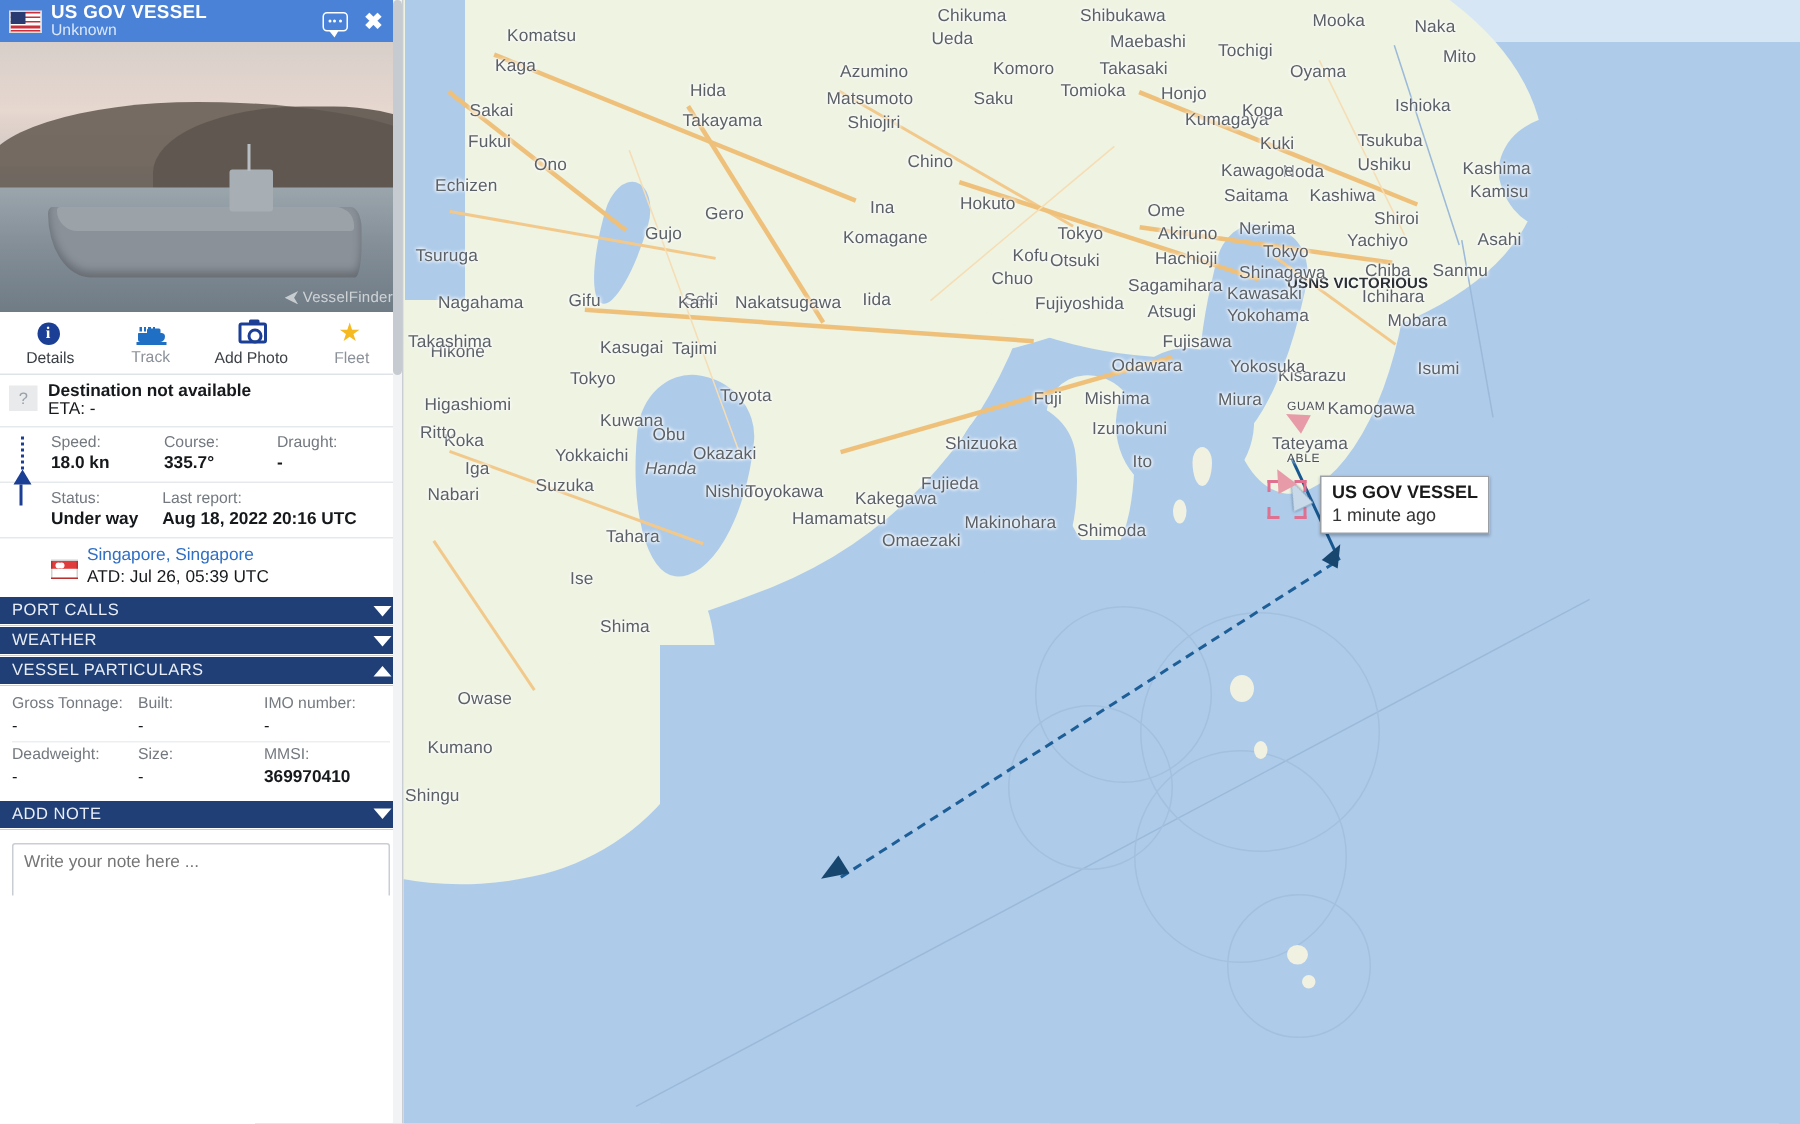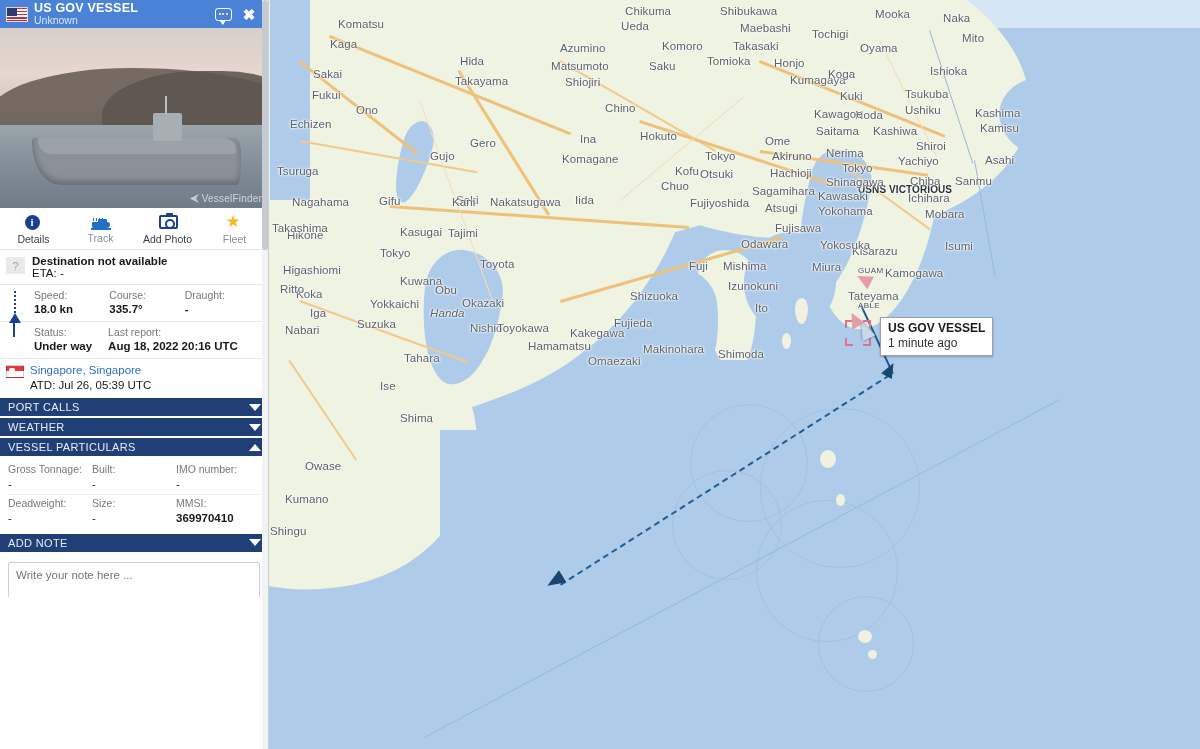--- a/index.html
+++ b/index.html
@@ -390,22 +390,23 @@
     width: 0; border-left: 2px dotted #1b3f94; height: 22px; margin-left: 6px;
   }
   .gauge-arrow {
     width: 0; height: 0; margin-left: 1px;
     border-left: 6px solid transparent; border-right: 6px solid transparent;
     border-bottom: 10px solid #1b3f94;
   }
   .gauge-stem { width: 2px; height: 14px; background: #1b3f94; margin-left: 5px; }
 
   .port-row {
-    display: flex; align-items: flex-start; gap: 6px;
+    display: flex; align-items: center; gap: 6px;
     padding: 4px 8px 5px 6px;
+    margin-left: 28px;
   }
   .sg-flag {
     width: 18px; height: 13px; flex: none; margin-top: 2px;
     background: linear-gradient(#e03c3c 0 50%, #ffffff 50% 100%);
     border: 1px solid rgba(0,0,0,.18);
     position: relative;
   }
   .sg-flag::after {
     content: ""; position: absolute; left: 2px; top: 1.5px;
     width: 4px; height: 4px; border-radius: 50%;

